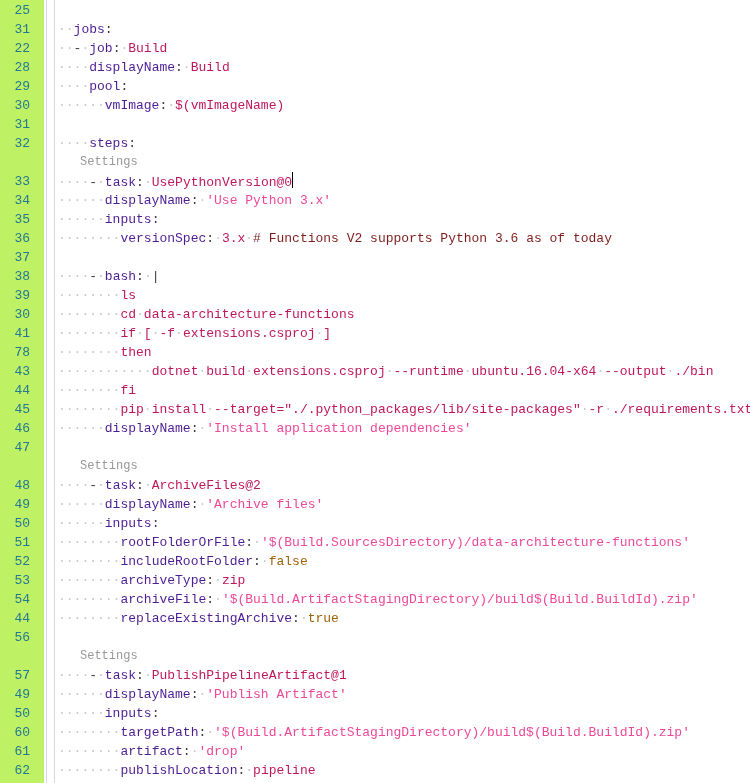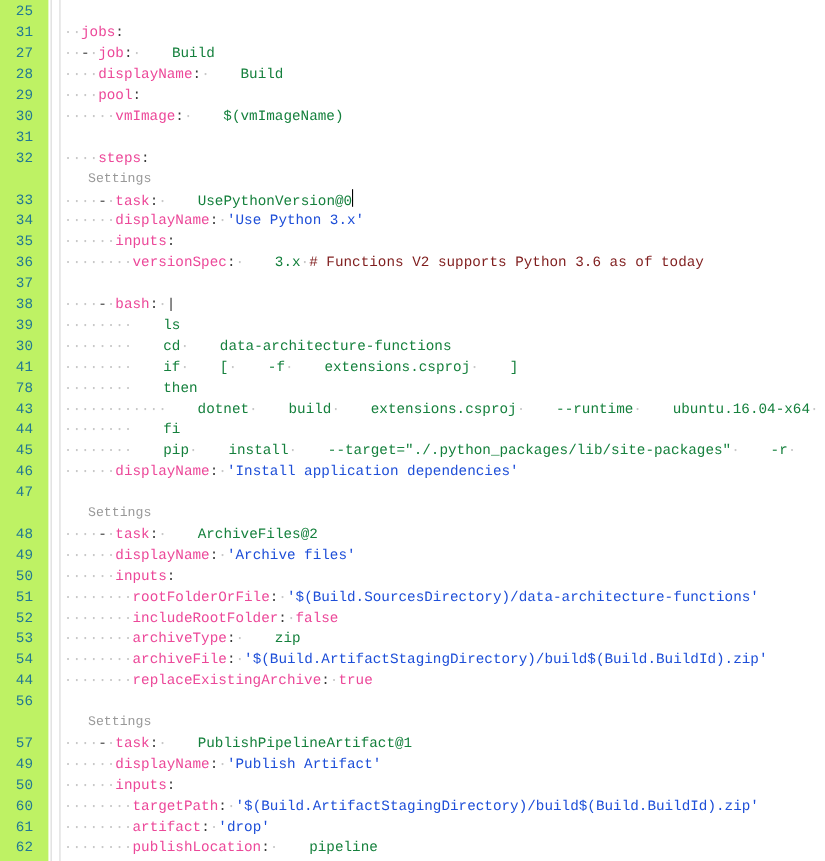--- a/index.html
+++ b/index.html
@@ -13,40 +13,40 @@
 
   .rulers { flex: 0 0 12px; position: relative; }
   .ruler-line { position: absolute; top: 0; bottom: 0; width: 1px; background: #d7d7d7; }
   .ruler-0 { left: 2px; } .ruler-1 { left: 10px; }
 
   .code { flex: 1 1 auto; position: relative; padding-left: 2px; padding-top: 1px; white-space: pre; }
   .row { height: 19px; display: block; }
   .settings { color: #999; font-size: 12px; height: 19px; display: block; padding-left: 22px; }
 
   .dot  { color: #c8c8c8; } 
-  .key  { color: #ec4899; } 
-  .val  { color: #15803d; margin-left: 28px; } 
-  .str  { color: #1d4ed8; }
-  .kw   { color: #ec4899; } 
+  .key  { color: #4c1d95; } 
+  .val  { color: #be185d; } 
+  .str  { color: #ec4899; }
+  .kw   { color: #a16207; } 
   .pun  { color: #393939; }
   .cmt  { color: #7f1d1d; }
 
   .cursor {
     display:inline-block; width:1px; height:16px; background:#000;
     vertical-align:-2px; position:relative; left:0;
   }
 </style>
 </head>
 <body>
 
 <div class="editor">
   <div class="gutter" id="gutter">
       <div class="ln">25</div>
       <div class="ln">31</div>
-      <div class="ln">27</div>
+      <div class="ln">22</div>
       <div class="ln">28</div>
       <div class="ln">29</div>
       <div class="ln">30</div>
       <div class="ln">31</div>
       <div class="ln">32</div>
       <div class="blank"></div>
       <div class="ln">33</div>
       <div class="ln">34</div>
       <div class="ln">35</div>
       <div class="ln">36</div>

